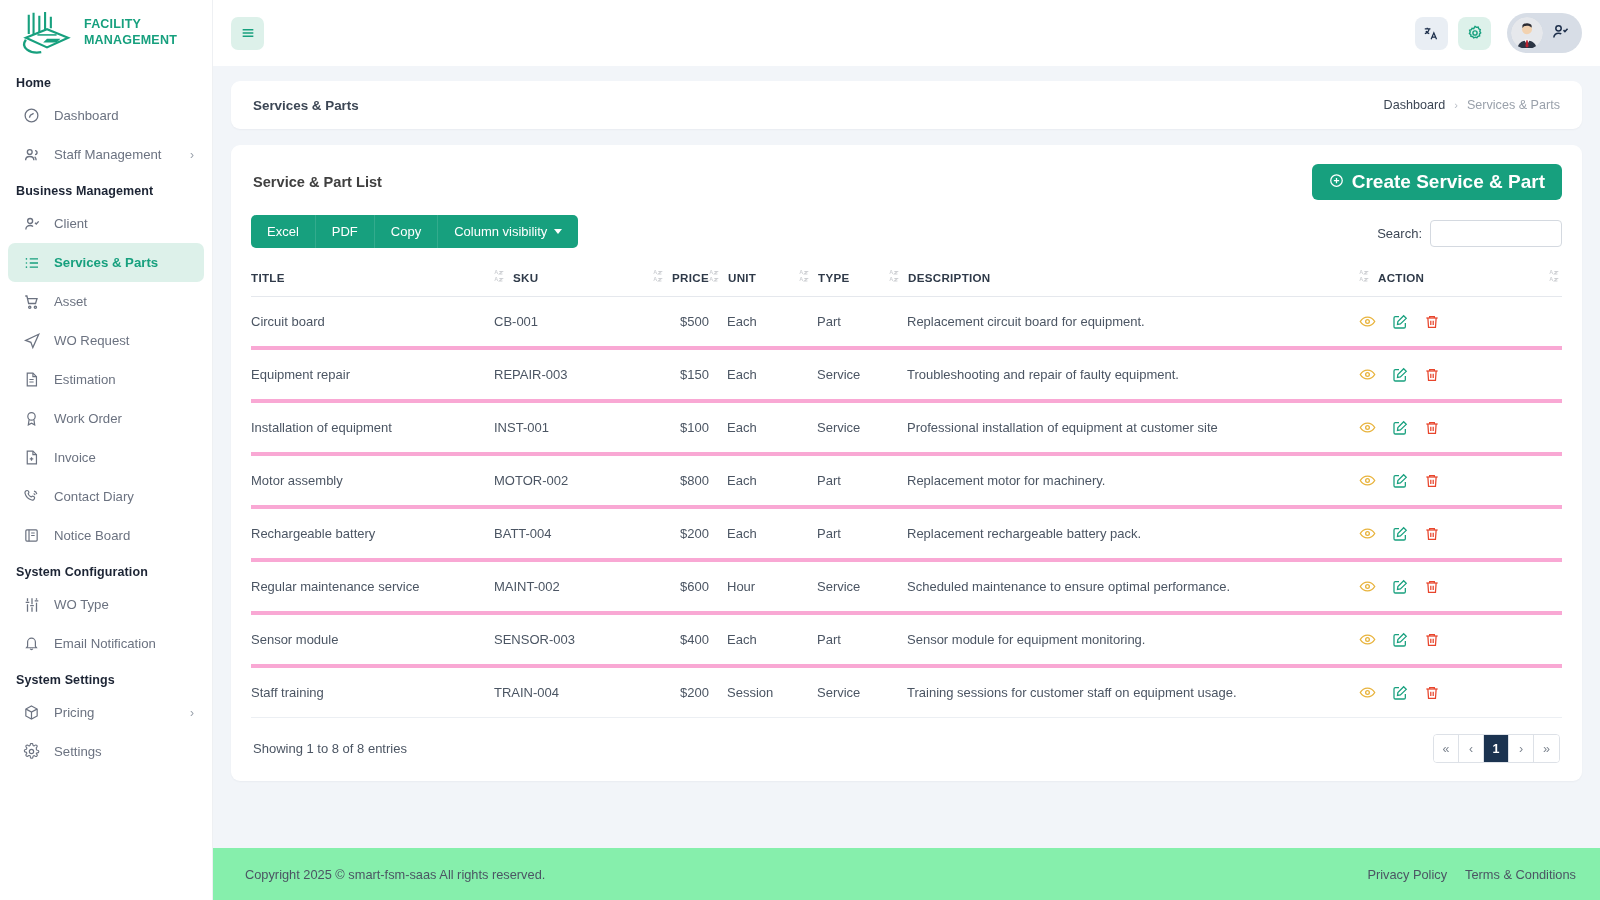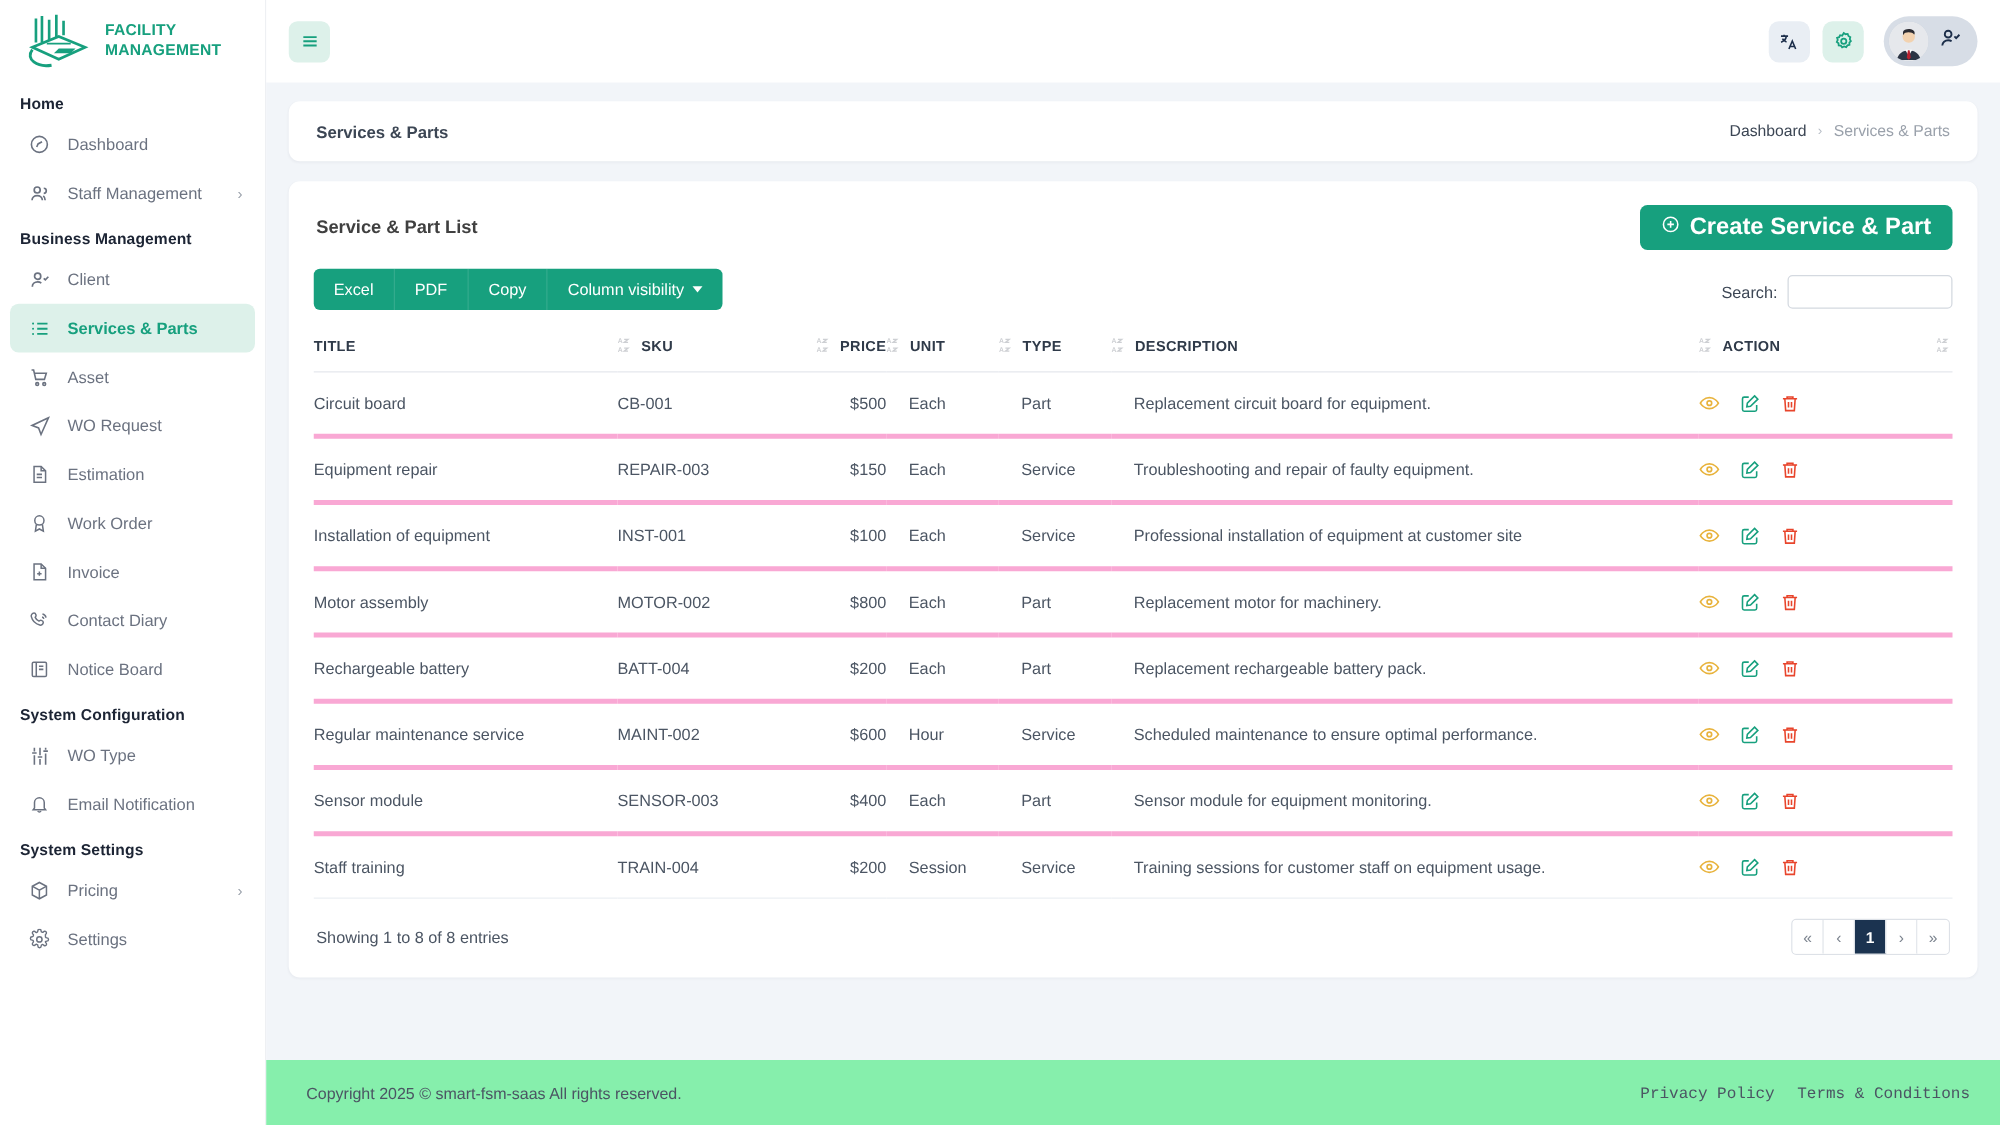--- a/index.html
+++ b/index.html
@@ -131,21 +131,21 @@
     background: #fff;
   }
   .pg:last-child { border-right: none; }
   .pg.active { background: #1b3350; color: #fff; font-weight: bold; }
 
   .footer {
     height: 52px; flex: 0 0 52px; background: #86efac; display: flex; align-items: center;
     justify-content: space-between; padding: 0 24px 0 32px; font-size: 12.8px; color: #4b5563;
   }
   .footer-links { display: flex; gap: 18px; }
-  .footer-links span { cursor: pointer; font-family: Liberation Mono, monospace; }
+  .footer-links span { cursor: pointer; }
 </style>
 </head>
 <body>
 
 <div class="app">
 
   <aside class="sidebar">
     <div class="brand">
       <span class="brand-logo">
         <svg viewBox="0 0 60 50" width="58" height="48">

